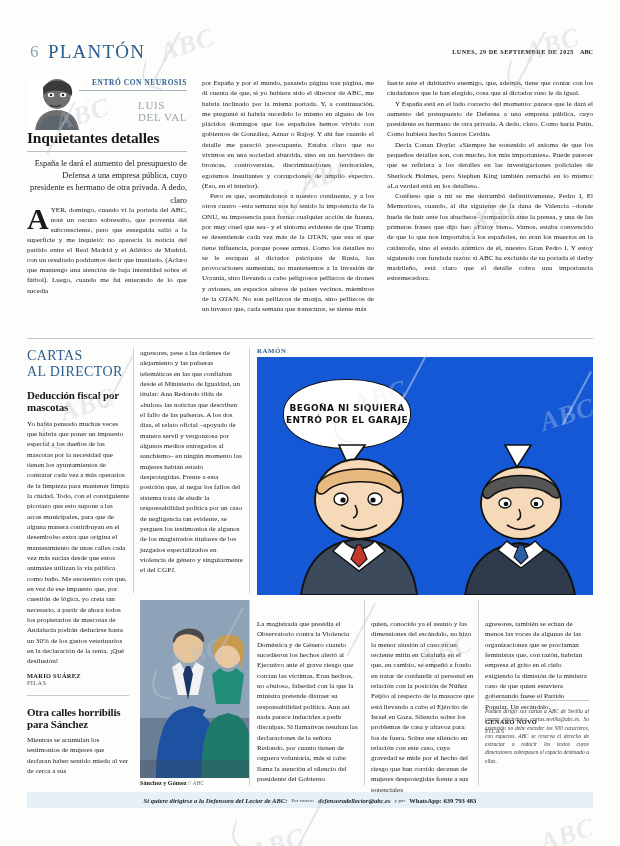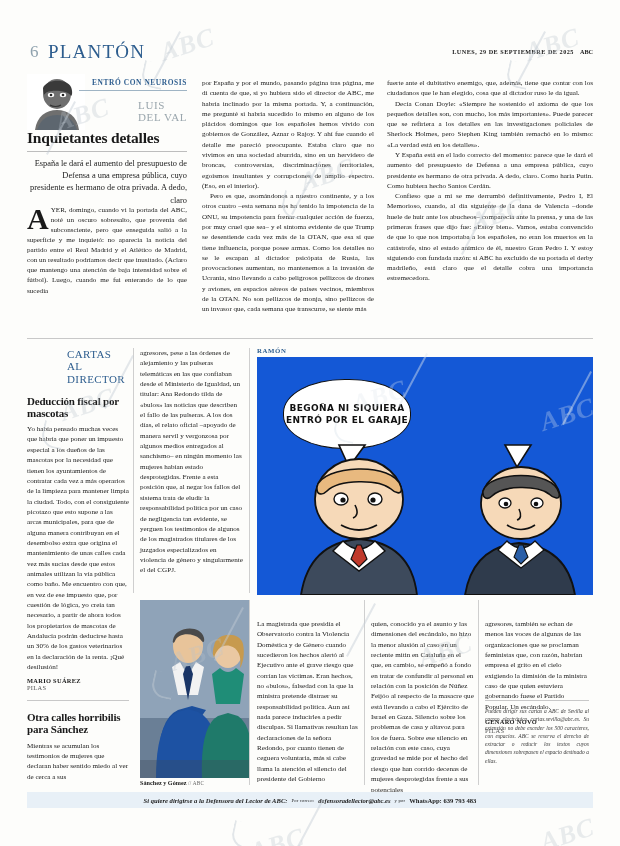--- a/index.html
+++ b/index.html
@@ -66,22 +66,22 @@
   .col-b .body-txt, .col-c .body-txt { font-size:7.1px; line-height:1.45; }
   .col-b p, .col-c p { margin:0; text-indent:8px; }
   .col-b p.first, .col-c p.first { text-indent:0; }
 
   
   .mid-rule { position:absolute; left:27px; top:338px; width:566px;
               border-top:1px solid #c8c8c8; }
 
   
   .cartas { position:absolute; left:27px; top:348px; width:102px; }
-  .cartas-title { font-size:11px; color:#2d5d8e; line-height:1.12;
-                  letter-spacing:.4px;margin-left:40px; }
+  .cartas-title { font-size:14px; color:#2d5d8e; line-height:1.12;
+                  letter-spacing:.4px; }
   .letter-head { font-size:11px; font-weight:700; line-height:1.1;
                  margin-top:10px; letter-spacing:-.2px; }
   .letter-body { font-size:7.1px; line-height:1.46; margin-top:5px;
                  text-align:left; hyphens:auto; }
   .sig { font-size:6.4px; font-weight:700; letter-spacing:.3px;
          margin-top:5px; }
   .sig-city { font-size:6.4px; color:#555; letter-spacing:.3px; }
   .letter-sep { border-top:1px solid #c8c8c8; margin:9px 0 0 0; width:102px; }
 
   
@@ -184,22 +184,22 @@
   <div class="col-b">
     <div class="body-txt">
       <p class="first">por España y por el mundo, pasando página tras página, me di cuenta de que, si yo hubiera sido el director de ABC, me habría inclinado por la misma portada. Y, a continuación, me pregunté si habría sucedido lo mismo en alguno de los plácidos domingos que los españoles hemos vivido con gobiernos de González, Aznar o Rajoy. Y ahí fue cuando el detalle me pareció preocupante. Estaba claro que no vivimos en una sociedad aburrida, sino en un hervidero de broncas, controversias, discriminaciones territoriales, egoísmos insultantes y corrupciones de amplio espectro. (Eso, en el interior).</p>
       <p>Pero es que, asomándonos a nuestro continente, y a los otros cuatro –esta semana nos ha tenido la impotencia de la ONU, su impotencia para frenar cualquier acción de fuerza, por muy cruel que sea– y el síntoma evidente de que Trump se desentiende cada vez más de la OTAN, que esa sí que tiene influencia, porque posee armas. Como los detalles no se le escapan al dictador psicópata de Rusia, las provocaciones aumentan, no mantenemos a la invasión de Ucrania, sino llevando a cabo peligrosos pellizcos de drones y aviones, en espacios aéreos de países vecinos, miembros de la OTAN. No son pellizcos de monja, sino pellizcos de un invasor que, cada semana que transcurre, se siente más</p>
     </div>
   </div>
 
   <div class="col-c">
     <div class="body-txt">
       <p class="first">fuerte ante el dubitativo enemigo, que, además, tiene que contar con los ciudadanos que le han elegido, cosa que al dictador ruso le da igual.</p>
+      <p>Y España está en el lado correcto del momento: parece que le dará el aumento del presupuesto de Defensa a una empresa pública, cuyo presidente es hermano de otra privada. A dedo, claro. Como haría Putin. Como hubiera hecho Santos Cerdán.</p>
       <p>Decía Conan Doyle: «Siempre he sostenido el axioma de que los pequeños detalles son, con mucho, los más importantes». Puede parecer que se refiriera a los detalles en las investigaciones policiales de Sherlock Holmes, pero Stephen King también remachó en lo mismo: «La verdad está en los detalles».</p>
-      <p>Y España está en el lado correcto del momento: parece que le dará el aumento del presupuesto de Defensa a una empresa pública, cuyo presidente es hermano de otra privada. A dedo, claro. Como haría Putin. Como hubiera hecho Santos Cerdán.</p>
       <p>Confieso que a mí se me derrumbó definitivamente, Pedro I, El Memorioso, cuando, al día siguiente de la dana de Valencia –donde huele de huir ante los abucheos– comparecía ante la prensa, y una de las primeras frases que dijo fue: «Estoy bien». Vamos, estaba convencido de que lo que nos importaba a los españoles, no eran los muertos en la catástrofe, sino el estado anímico de él, nuestro Gran Pedro I. Y estoy siguiendo con fundada razón: si ABC ha excluido de su portada el derby madrileño, está claro que el detalle cobra una importancia estremecedora.</p>
     </div>
   </div>
 </div>
 
 <div class="mid-rule"></div>
 
 <div class="cartas">
   <div class="cartas-title">
     <div>CARTAS</div>

